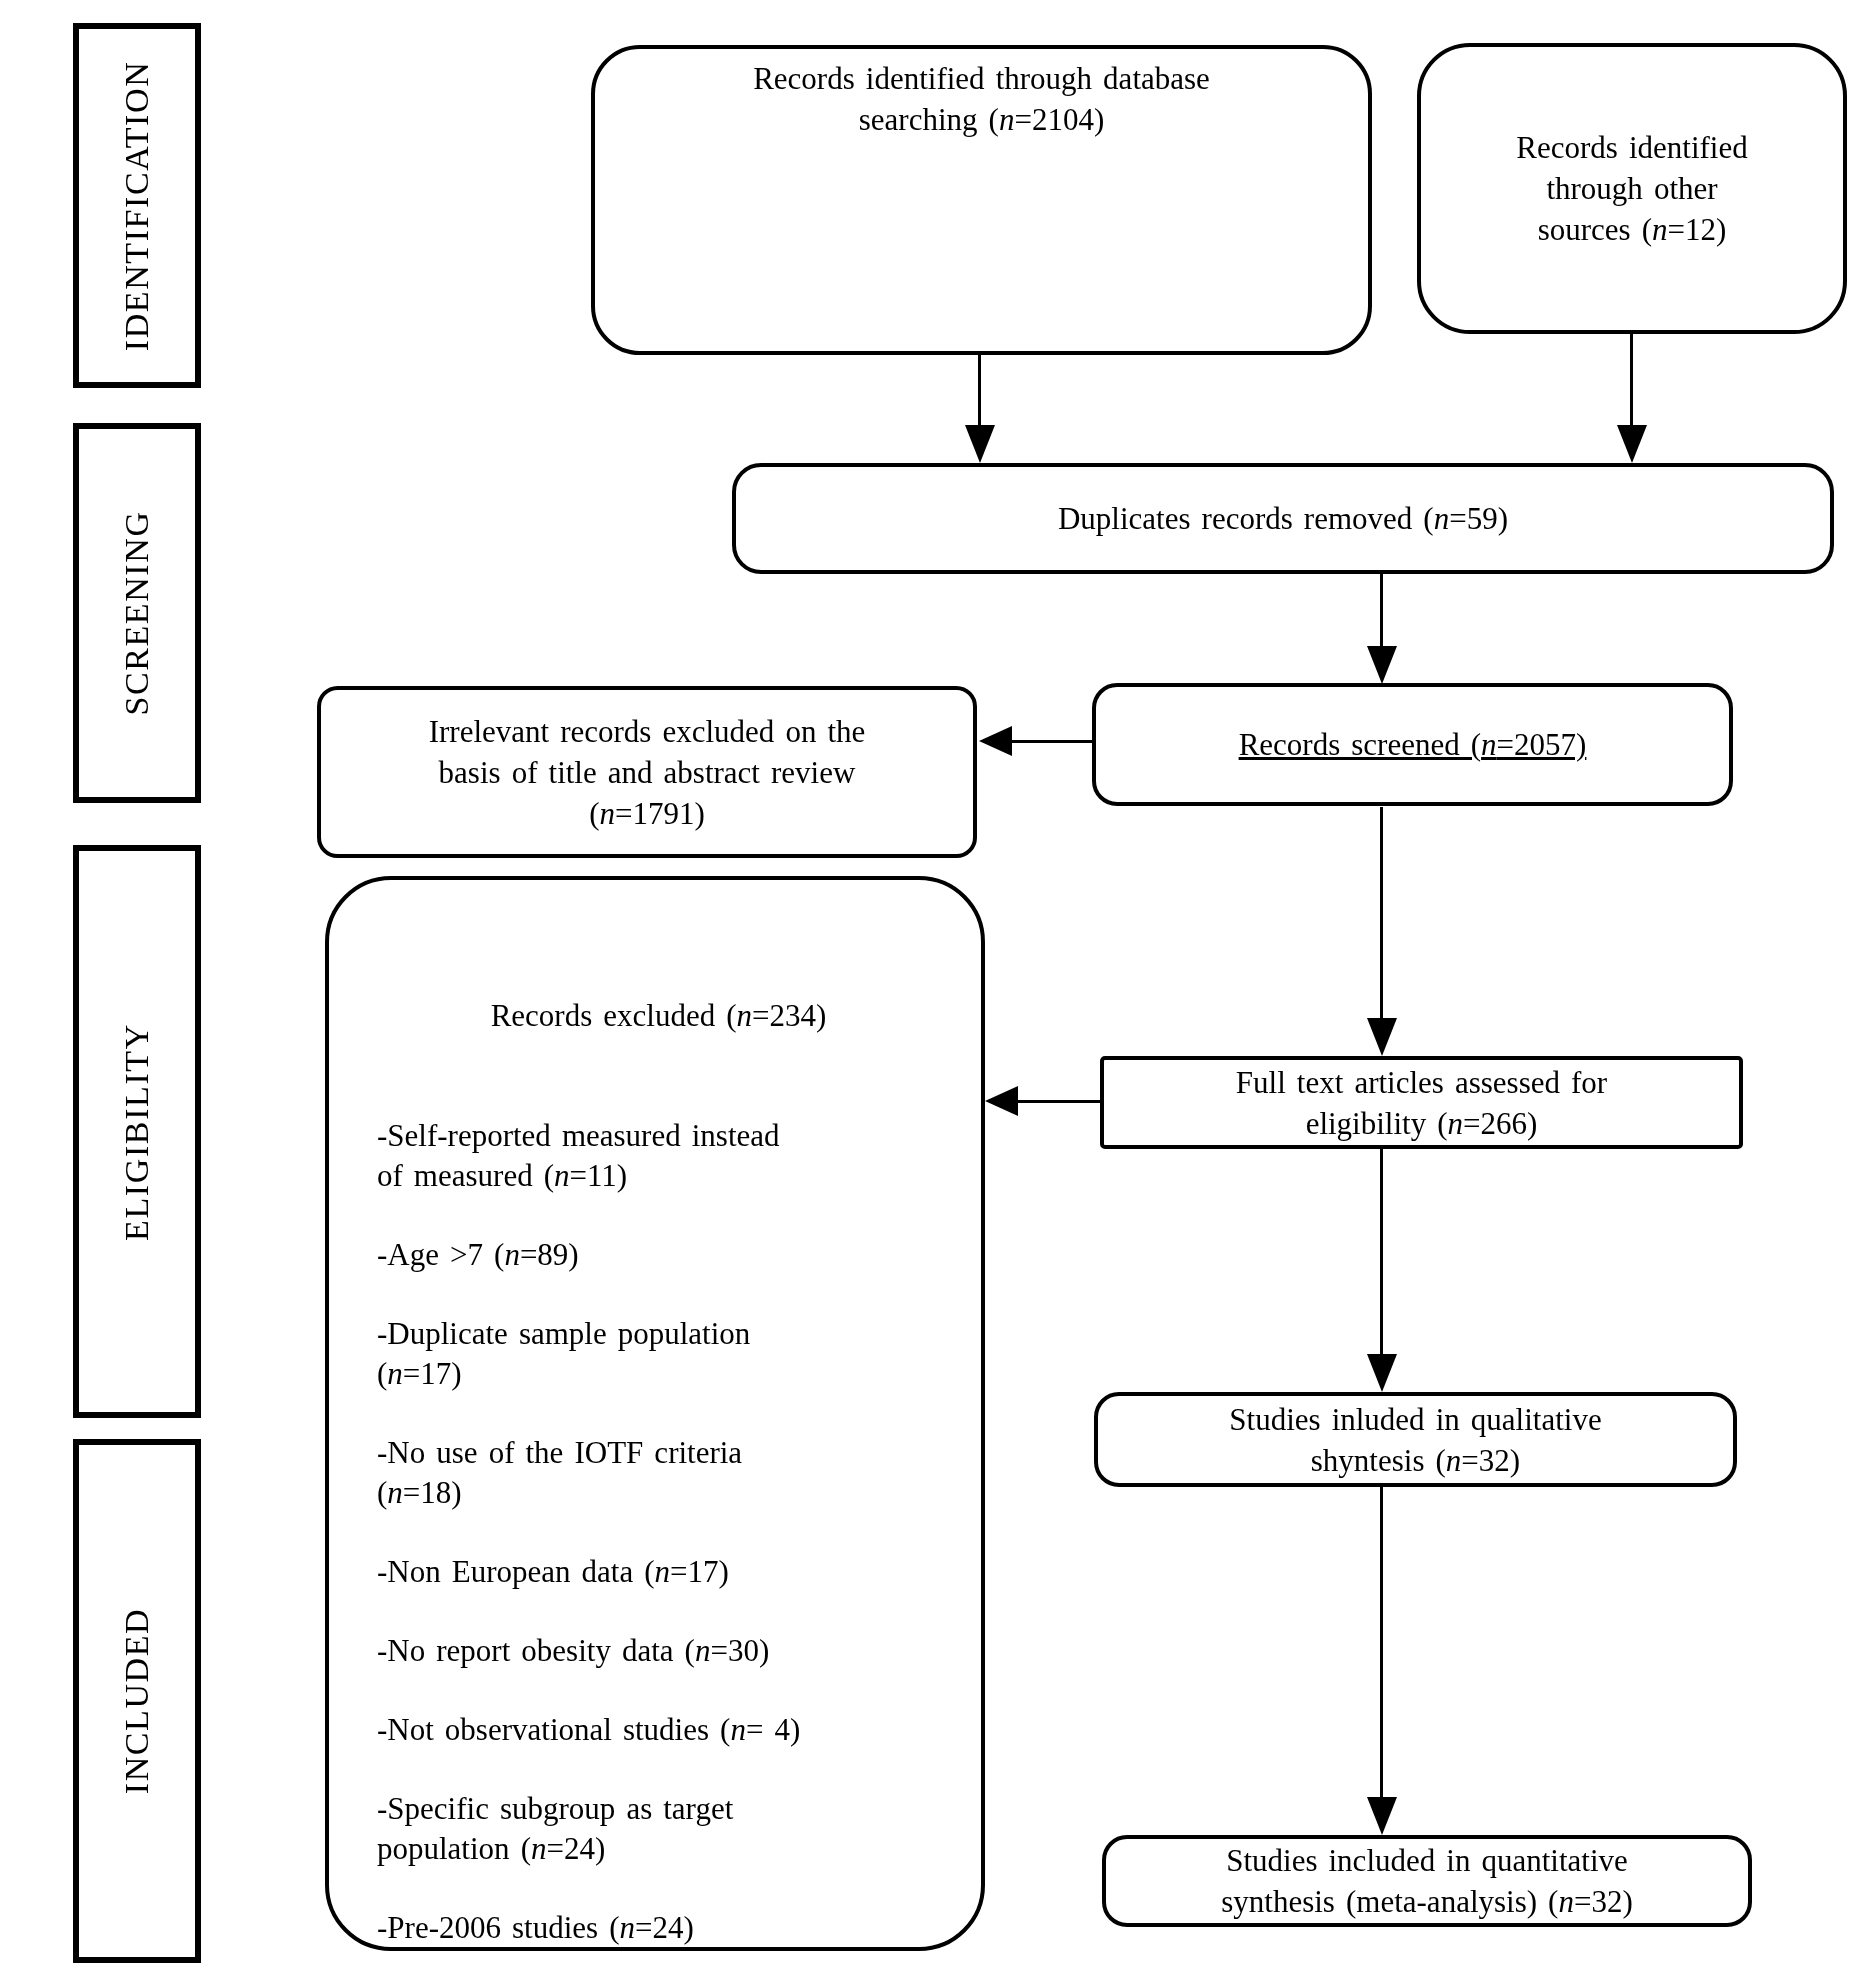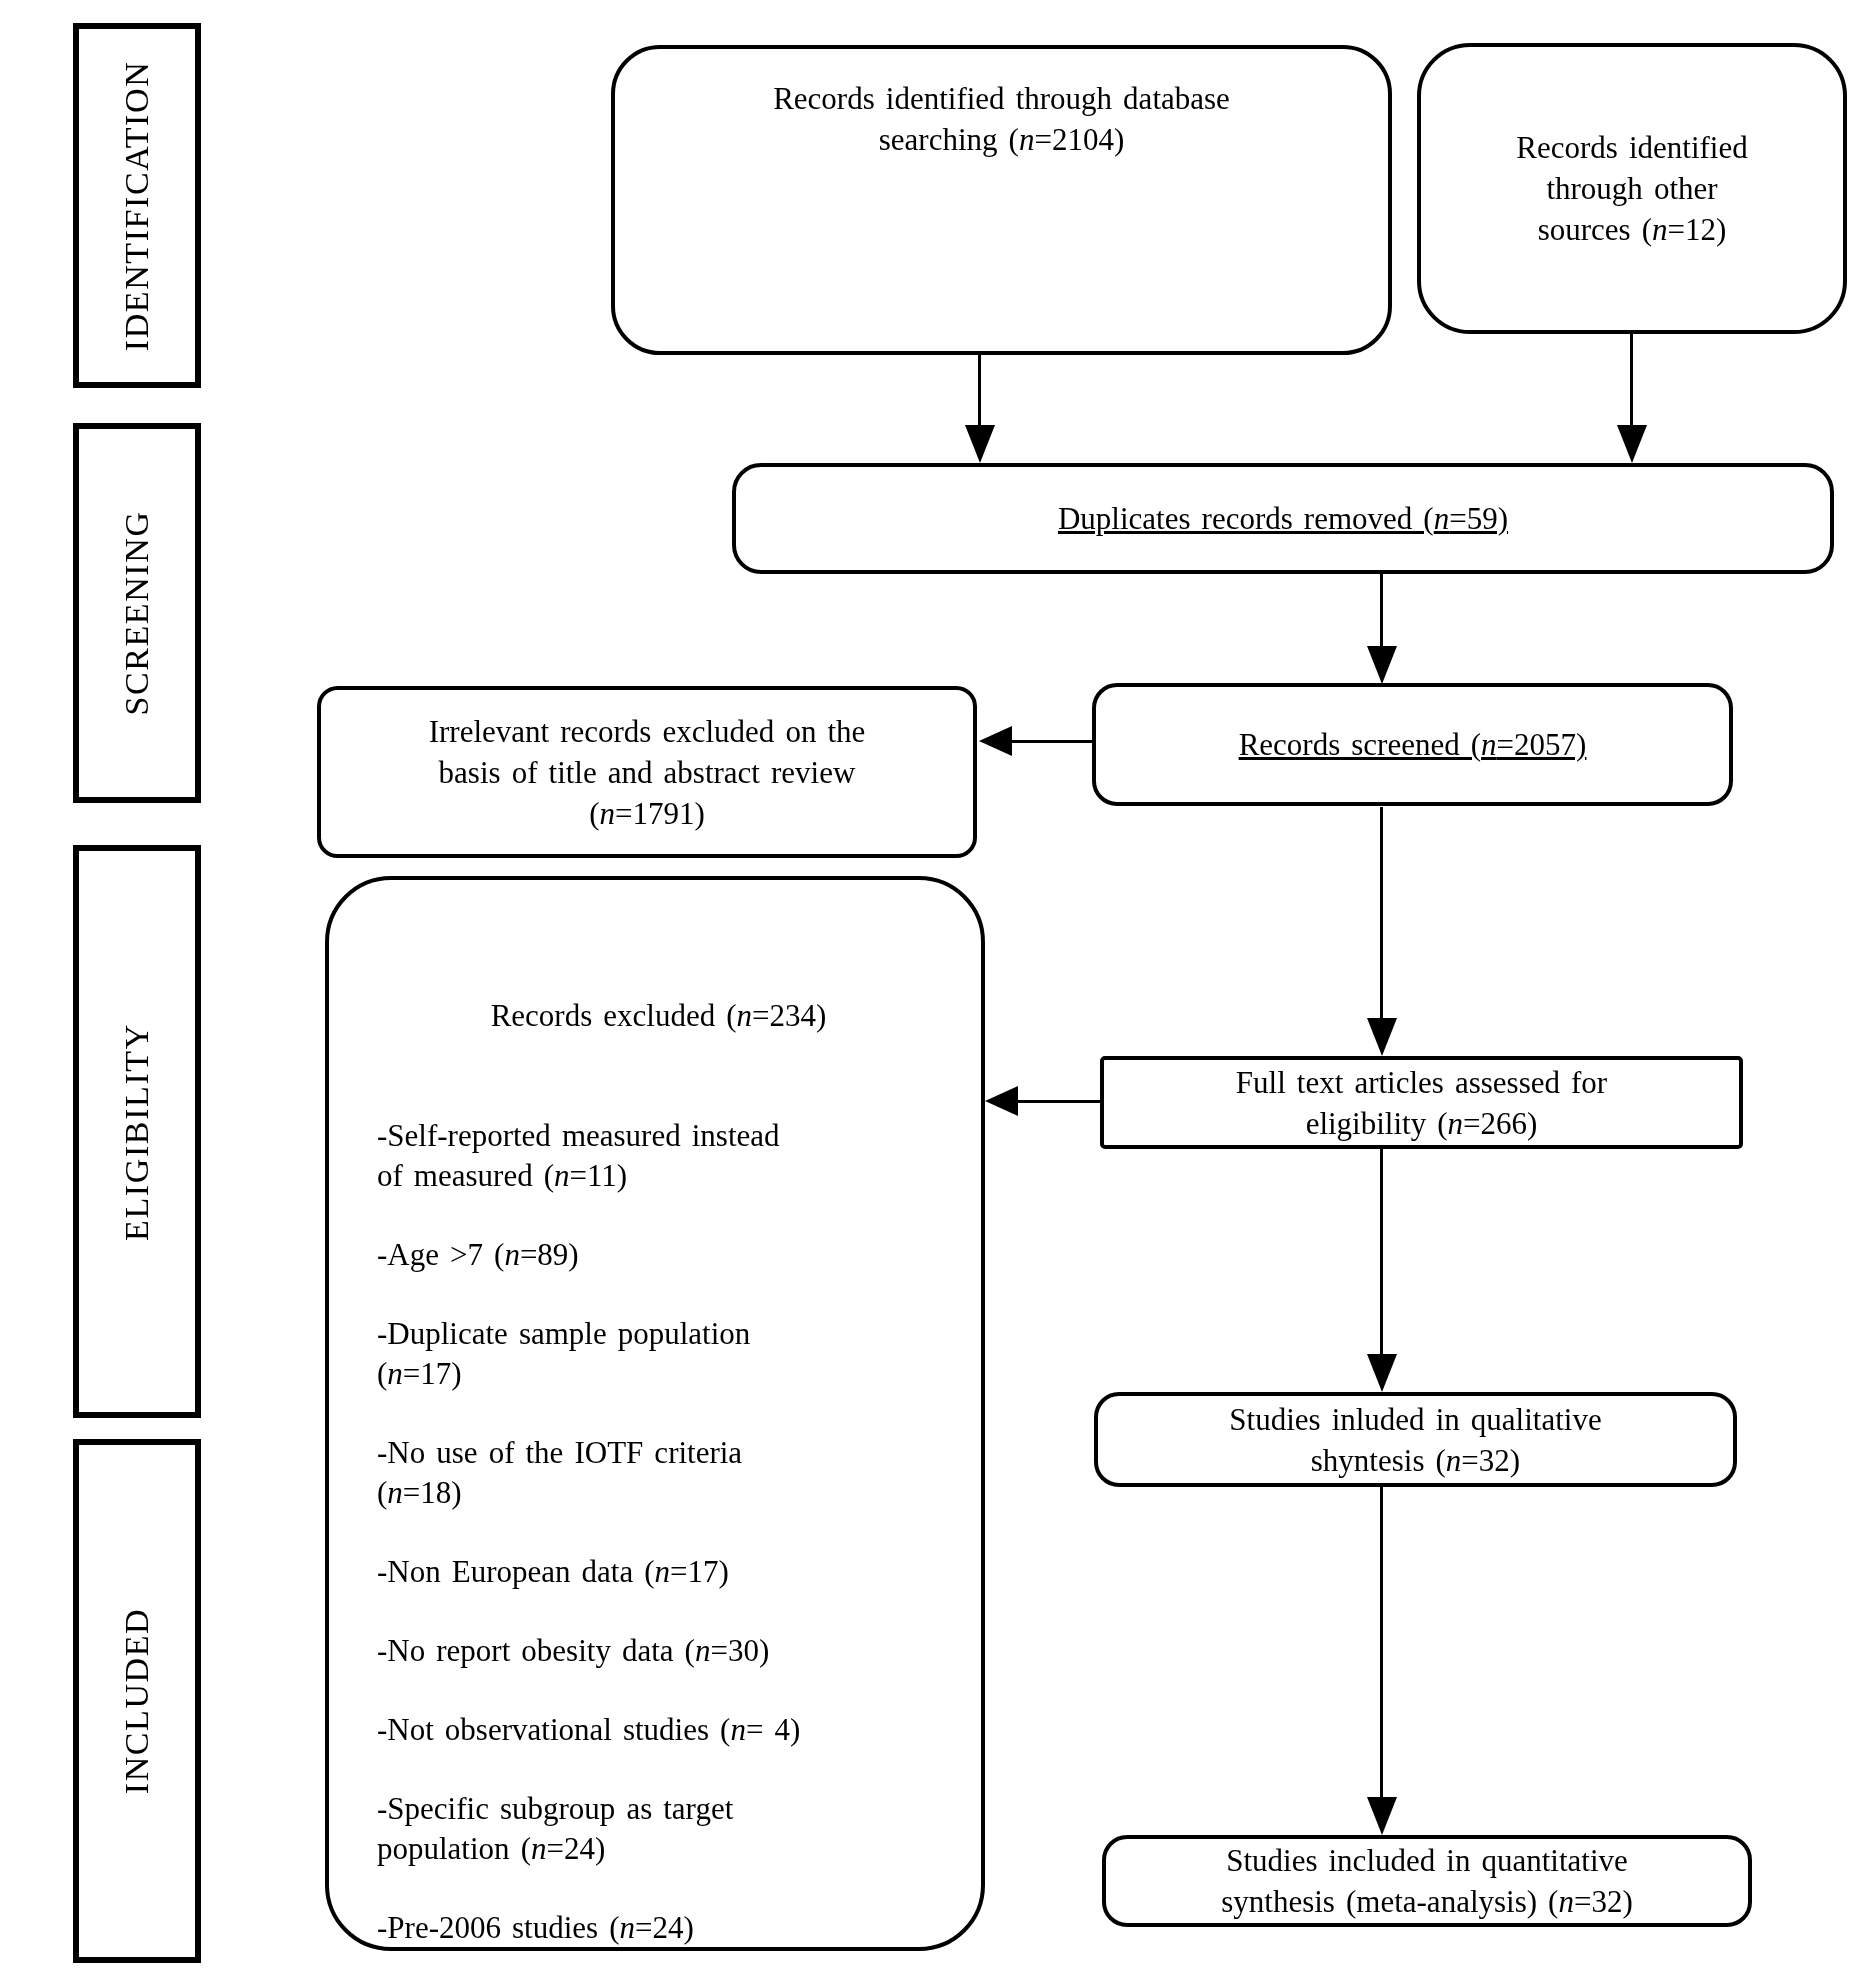--- a/index.html
+++ b/index.html
@@ -30,22 +30,21 @@
     border:4.1px solid #000;background:#fff;
     box-sizing:border-box;
     display:flex;align-items:center;justify-content:center;
     text-align:center;
     font-size:31px;line-height:41px;
     white-space:pre-line;
     word-spacing:3.3px;
   }
   .fbox.topbox{
     flex-direction:column;justify-content:flex-start;
-    padding-top:29px;
-    margin-left:20px;
+    padding-top:9px;
   }
   .srcs{margin-top:31px;}
   .srcs div{line-height:40px;}
   .fbox.excl{
     display:block;text-align:left;
     padding:74px 41px 0 48px;
     border-radius:66px;
   }
   .excl .excl-title{text-align:center;line-height:41px;}
   .excl .reason{margin-top:39px;line-height:40px;white-space:pre-line;}
@@ -86,21 +85,21 @@
     <div>Records identified through database
 searching (<i>n</i>=2104)</div>
   </div>
 
   <div class="fbox" style="left:1417px;top:43px;width:430px;height:291px;border-radius:53px;">
     <div>Records identified
 through other
 sources (<i>n</i>=12)</div>
   </div>
 
-  <div class="fbox" style="left:732px;top:463px;width:1102px;height:111px;border-radius:29px;text-decoration:underline;">
+  <div class="fbox" style="left:732px;top:463px;width:1102px;height:111px;border-radius:29px;">
     <div>Duplicates records removed (<i>n</i>=59)</div>
   </div>
 
   <div class="fbox" style="left:1092px;top:683px;width:641px;height:123px;border-radius:25px;text-decoration:underline;">
     <div>Records screened (<i>n</i>=2057)</div>
   </div>
 
   <div class="fbox" style="left:317px;top:686px;width:660px;height:172px;border-radius:20.6px;">
     <div>Irrelevant records excluded on the
 basis of title and abstract review

